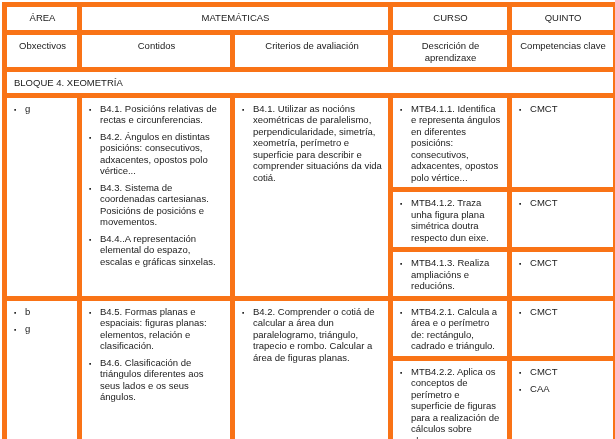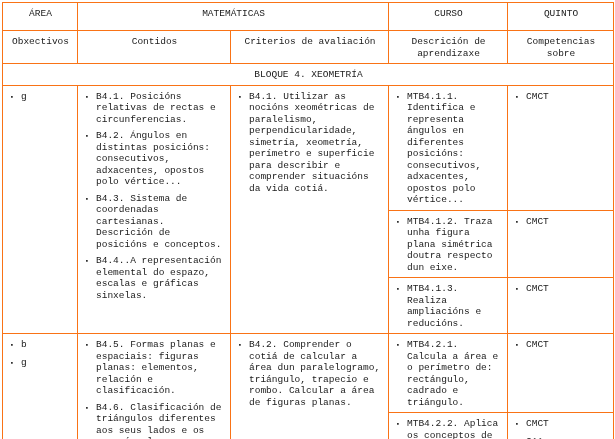--- a/index.html
+++ b/index.html
@@ -16,43 +16,41 @@
     padding: 2px 2px 0 2px;
     background: #ffffff;
     overflow: hidden;
   }
   table.curriculum {
     border-collapse: collapse;
     table-layout: fixed;
     width: 611px;
   }
   table.curriculum td {
-    border: 1px solid #f97316;
+    border: 5px solid #f97316;
     vertical-align: top;
     box-sizing: border-box;
     padding: 5px 6px 4px 7px;
     font-size: 9.5px;
     line-height: 11.5px;
     background: #ffffff;
-    font-family: Liberation Mono, monospace;
   }
   td.hdr {
     text-align: center;
     vertical-align: middle;
     padding: 4px 2px;
     font-size: 10px;
   }
   td.hdr2 {
     text-align: center;
     vertical-align: middle;
     padding: 3px 2px;
     font-size: 9.5px;
   }
   td.block {
-    text-align: center;
     vertical-align: middle;
     padding: 3px 2px;
     font-size: 9.5px;
   }
   .item {
     display: flex;
     align-items: flex-start;
     margin-bottom: 5px;
   }
   .item:last-child { margin-bottom: 0; }
@@ -90,21 +88,21 @@
     <td class="hdr" colspan="2">MATEMÁTICAS</td>
     <td class="hdr">CURSO</td>
     <td class="hdr">QUINTO</td>
   </tr>
 
   <tr style="height:22px;">
     <td class="hdr2">Obxectivos</td>
     <td class="hdr2">Contidos</td>
     <td class="hdr2">Criterios de avaliación</td>
     <td class="hdr2">Descrición de aprendizaxe</td>
-    <td class="hdr2">Competencias sobre</td>
+    <td class="hdr2">Competencias clave</td>
   </tr>
 
   <tr style="height:17px;">
     <td class="block" colspan="5">BLOQUE 4. XEOMETRÍA</td>
   </tr>
 
   <tr style="height:71px;">
     <td rowspan="3">
       <div class="item">
         <span class="bullet">▪</span>
@@ -115,21 +113,21 @@
       <div class="item">
         <span class="bullet">▪</span>
         <span class="item-text">B4.1. Posicións relativas de rectas e circunferencias.</span>
       </div>
       <div class="item">
         <span class="bullet">▪</span>
         <span class="item-text">B4.2. Ángulos en distintas posicións: consecutivos, adxacentes, opostos polo vértice...</span>
       </div>
       <div class="item">
         <span class="bullet">▪</span>
-        <span class="item-text">B4.3. Sistema de coordenadas cartesianas. Descrición de posicións e conceptos.</span>
+        <span class="item-text">B4.3. Sistema de coordenadas cartesianas. Posicións de posicións e movementos.</span>
       </div>
       <div class="item">
         <span class="bullet">▪</span>
         <span class="item-text">B4.4..A representación elemental do espazo, escalas e gráficas sinxelas.</span>
       </div>
     </td>
     <td rowspan="3">
       <div class="item">
         <span class="bullet">▪</span>
         <span class="item-text">B4.1. Utilizar as nocións xeométricas de paralelismo, perpendicularidade, simetría, xeometría, perímetro e superficie para describir e comprender situacións da vida cotiá.</span>

